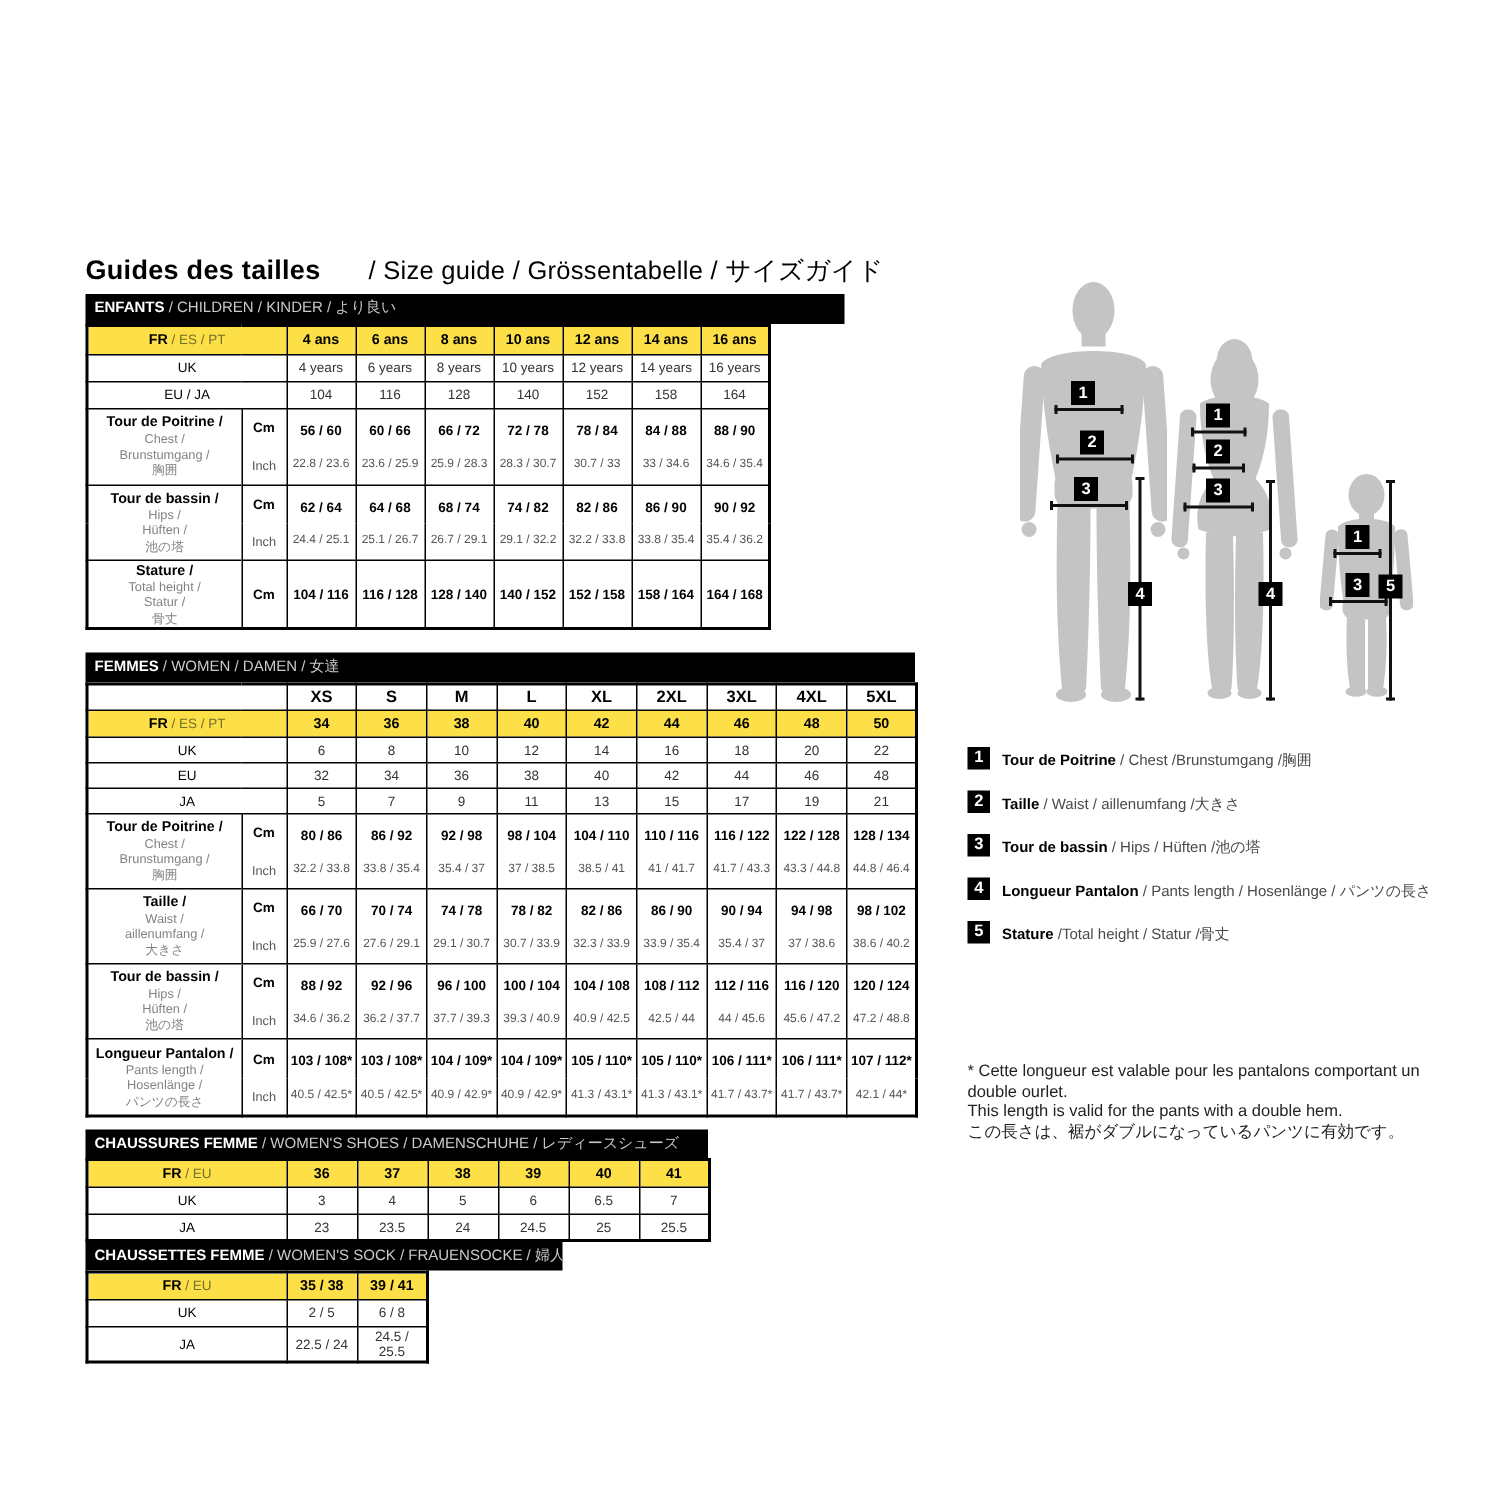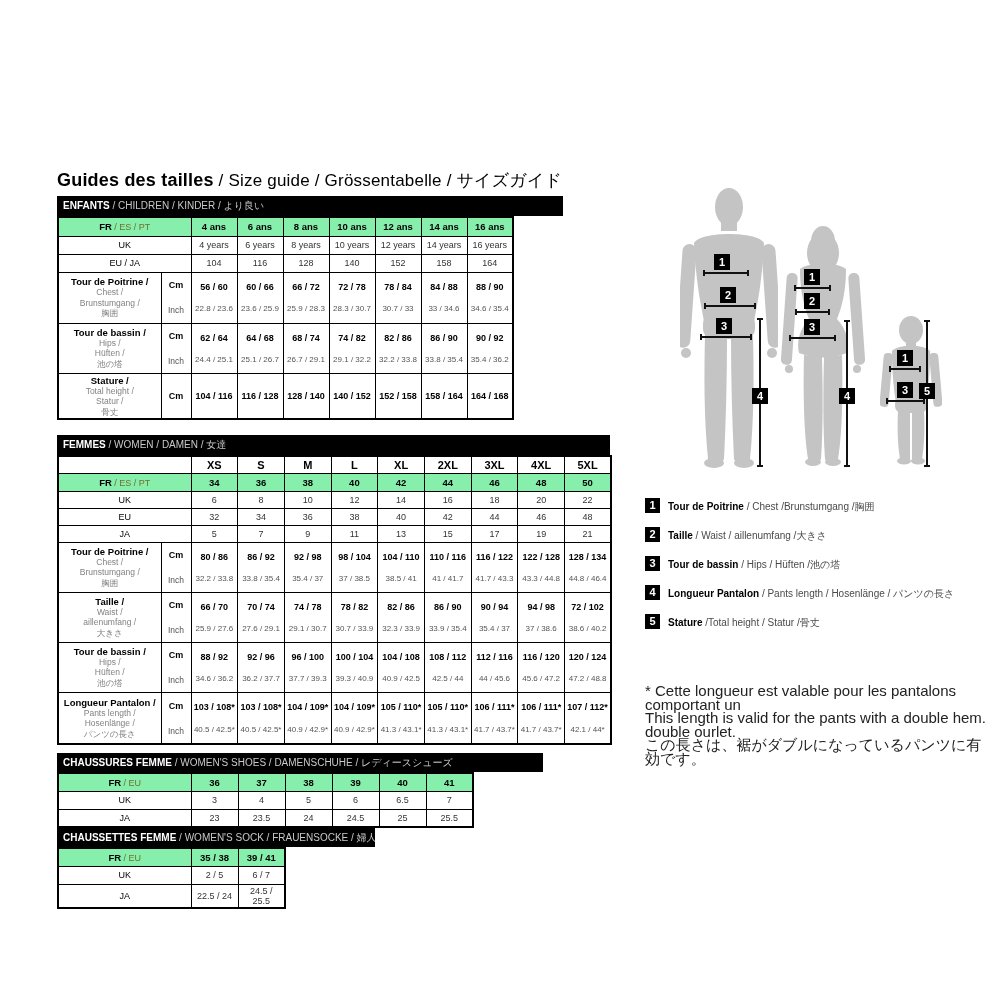--- a/index.html
+++ b/index.html
@@ -6,37 +6,37 @@
   html,body { background:#fff; }
   body {
     width:1005px; height:1005px; position:relative; overflow:hidden;
     font-family:"Liberation Sans","DejaVu Sans",sans-serif; color:#000;
   }
   .abs { position:absolute; }
 
   
   .title { left:57px; top:169px; font-size:17px; letter-spacing:.2px; }
   .t-main { font-weight:bold; font-size:18px; }
-  .t-rest { font-weight:normal; }
+  .t-rest { font-weight:normal;margin-left:27px; }
 
   
   .bar {
     background:#000; color:#fff; height:20px; line-height:20px;
     padding-left:6px; font-size:10px; white-space:nowrap; overflow:hidden;
   }
   .b-main { font-weight:bold; color:#fff; }
   .b-rest { color:#c9c9c9; font-weight:normal; }
 
   
   table.tbl { border-collapse:collapse; table-layout:fixed; border:2px solid #000; background:#fff; }
   table.tbl td { border:1px solid #000; font-size:9px; text-align:center; vertical-align:middle; padding:1px 2px; overflow:hidden; }
   td.lbl, td.lbl2 { text-align:left; padding:2px 4px; vertical-align:top; }
   .lbl-main { font-weight:bold; font-size:9.5px; line-height:11px; display:block; color:#000; }
   .lbl-sub  { font-weight:normal; font-size:8.5px; line-height:10.5px; display:block; color:#828282; }
-  .row-yellow td { background:#86efac; }
+  .row-yellow td { background:#fde047; }
   .row-yellow td.v { font-weight:bold; font-size:9.5px; }
   .fr-b { font-weight:bold; font-size:9.5px; }
   .fr-r { font-weight:normal; font-size:9px; color:#70702e; }
   .plain td.v { color:#333; font-weight:normal; }
   .sizes td.v { font-weight:bold; font-size:11px; }
   td.unit { font-size:9px; }
   td.unit.u-cm { font-weight:bold; }
   td.unit.u-in { font-weight:normal; color:#555; font-size:8.5px; }
   tr.sub-top td { border-bottom:0; }
   tr.sub-bot td { border-top:0; }
@@ -64,21 +64,21 @@
 
   
   .legend { left:645px; top:498px; width:350px; }
   .legend-item { position:relative; height:29px; }
   .legend-sq { position:absolute; left:0; top:0; width:15px; height:15px; background:#000; color:#fff; font-weight:bold; font-size:11px; line-height:15px; text-align:center; }
   .legend-txt { position:absolute; left:23px; top:2px; font-size:10px; white-space:nowrap; }
   .legend-fr { font-weight:bold;text-align:right; }
   .legend-rest { color:#4a4a4a; }
 
   
-  .footnote { left:645px; top:684px; width:345px; font-size:15px; line-height:13.5px; color:#222; }
+  .footnote { left:645px; top:708px; width:345px; font-size:11px; line-height:13.5px; color:#222; }
 </style>
 </head>
 <body>
 
 <div class="abs title">
   <span class="t-main">Guides des tailles</span><span class="t-rest"> / Size guide / Grössentabelle / サイズガイド</span>
 </div>
 
 <div class="abs bar" style="left:57px; top:196px; width:506px;">
   <span class="b-main">ENFANTS</span><span class="b-rest"> / CHILDREN / KINDER / より良い</span>
@@ -300,21 +300,21 @@
     </td>
     <td class="unit u-cm">Cm</td>
   <td class="v">66 / 70</td>
         <td class="v">70 / 74</td>
         <td class="v">74 / 78</td>
         <td class="v">78 / 82</td>
         <td class="v">82 / 86</td>
         <td class="v">86 / 90</td>
         <td class="v">90 / 94</td>
         <td class="v">94 / 98</td>
-        <td class="v">72 / 102</td>
+        <td class="v">98 / 102</td>
       </tr>
   <tr class="sub-bot h24">
     <td class="unit u-in">Inch</td>
   <td class="v">25.9 / 27.6</td>
         <td class="v">27.6 / 29.1</td>
         <td class="v">29.1 / 30.7</td>
         <td class="v">30.7 / 33.9</td>
         <td class="v">32.3 / 33.9</td>
         <td class="v">33.9 / 35.4</td>
         <td class="v">35.4 / 37</td>
@@ -377,21 +377,21 @@
         <td class="v">40.9 / 42.9*</td>
         <td class="v">41.3 / 43.1*</td>
         <td class="v">41.3 / 43.1*</td>
         <td class="v">41.7 / 43.7*</td>
         <td class="v">41.7 / 43.7*</td>
         <td class="v">42.1 / 44*</td>
       </tr>
 </tbody>
   </table>
 
-<div class="abs bar" style="left:57px; top:753px; width:486px; height:19px; line-height:19px;">
+<div class="abs bar" style="left:57px; top:753px; width:415px; height:19px; line-height:19px;">
   <span class="b-main">CHAUSSURES FEMME</span><span class="b-rest"> / WOMEN'S SHOES / DAMENSCHUHE / レディースシューズ</span>
 </div>
 <table class="abs tbl" style="left:57px; top:772px; width:415px;">
   <colgroup>
       <col style="width:133px">
       <col span="6" style="width:47px">
     </colgroup>
   <tbody>
       <tr class="row-yellow h18">
     <td class="lbl2"><span class="fr-b">FR</span><span class="fr-r"> / EU</span></td>
@@ -433,21 +433,21 @@
     </colgroup>
   <tbody>
       <tr class="row-yellow h18">
     <td class="lbl2"><span class="fr-b">FR</span><span class="fr-r"> / EU</span></td>
   <td class="v">35 / 38</td>
         <td class="v">39 / 41</td>
       </tr>
   <tr class="plain h18">
     <td class="lbl2">UK</td>
   <td class="v">2 / 5</td>
-        <td class="v">6 / 7</td>
+        <td class="v">6 / 8</td>
       </tr>
   <tr class="plain h18">
     <td class="lbl2">JA</td>
   <td class="v">22.5 / 24</td>
         <td class="v">24.5 / 25.5</td>
       </tr>
 </tbody>
   </table>
 
 <div class="abs figures">
@@ -545,16 +545,16 @@
     <span class="legend-txt"><span class="legend-fr">Longueur Pantalon</span><span class="legend-rest"> / Pants length / Hosenlänge / パンツの長さ</span></span>
   </div>
   <div class="legend-item">
     <span class="legend-sq">5</span>
     <span class="legend-txt"><span class="legend-fr">Stature</span><span class="legend-rest"> /Total height / Statur /骨丈</span></span>
   </div>
 </div>
 
 <div class="abs footnote">
   <div>* Cette longueur est valable pour les pantalons comportant un</div>
+  <div>double ourlet.</div>
   <div>This length is valid for the pants with a double hem.</div>
-  <div>double ourlet.</div>
   <div>この長さは、裾がダブルになっているパンツに有効です。</div>
 </div>
 
 </body></html>

